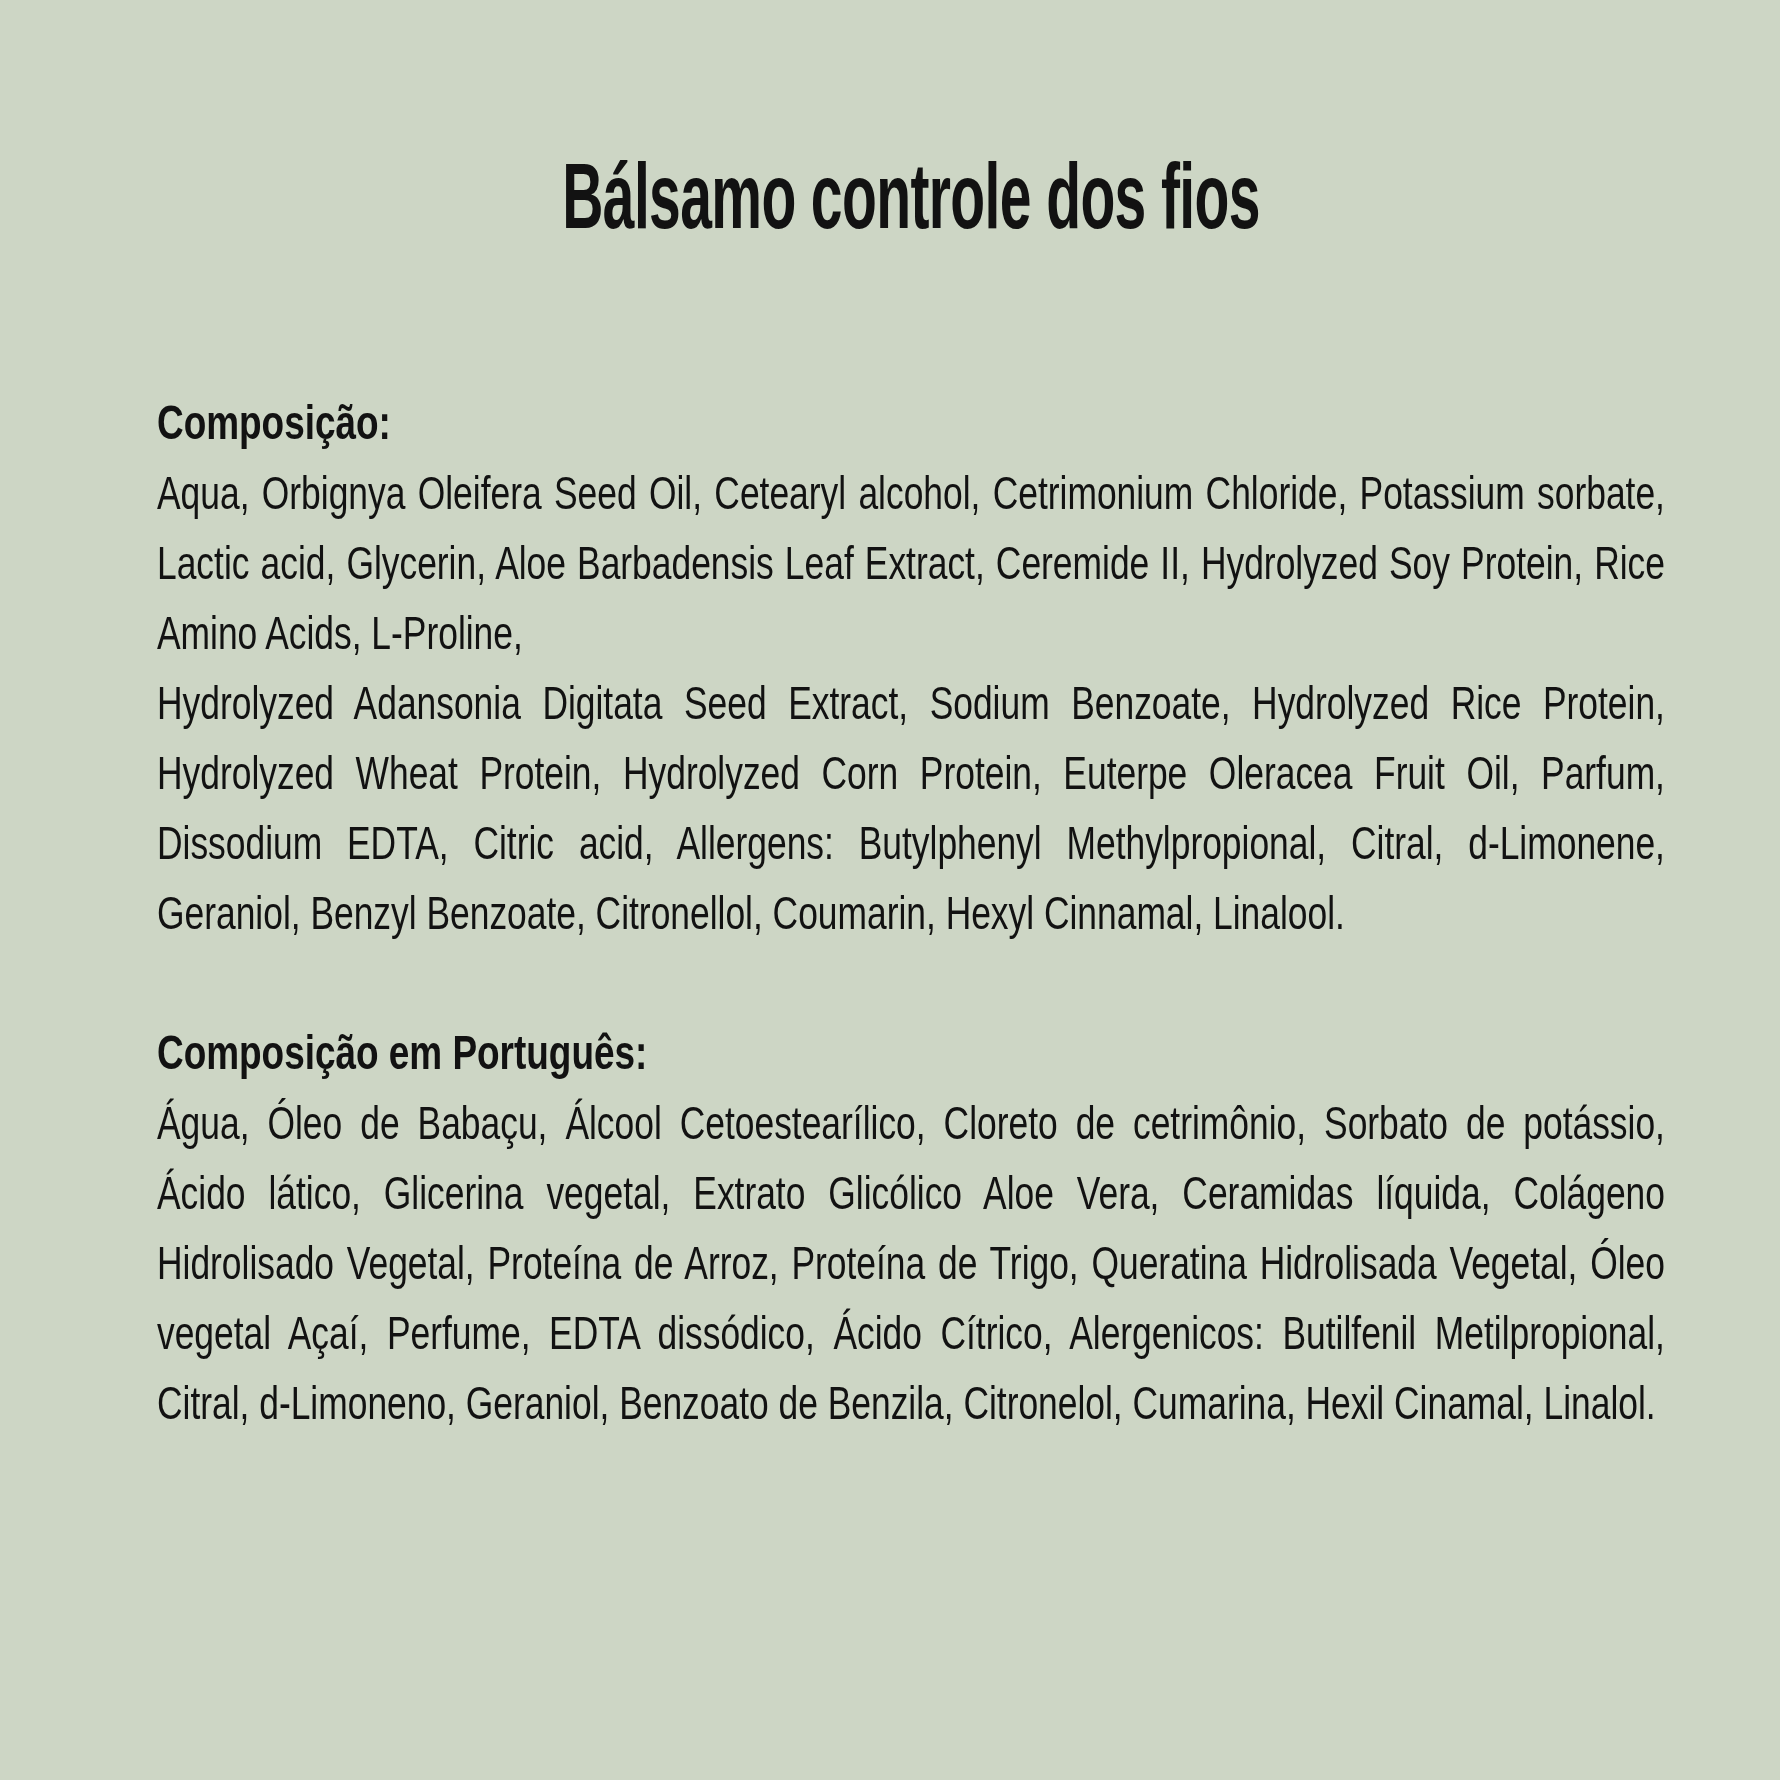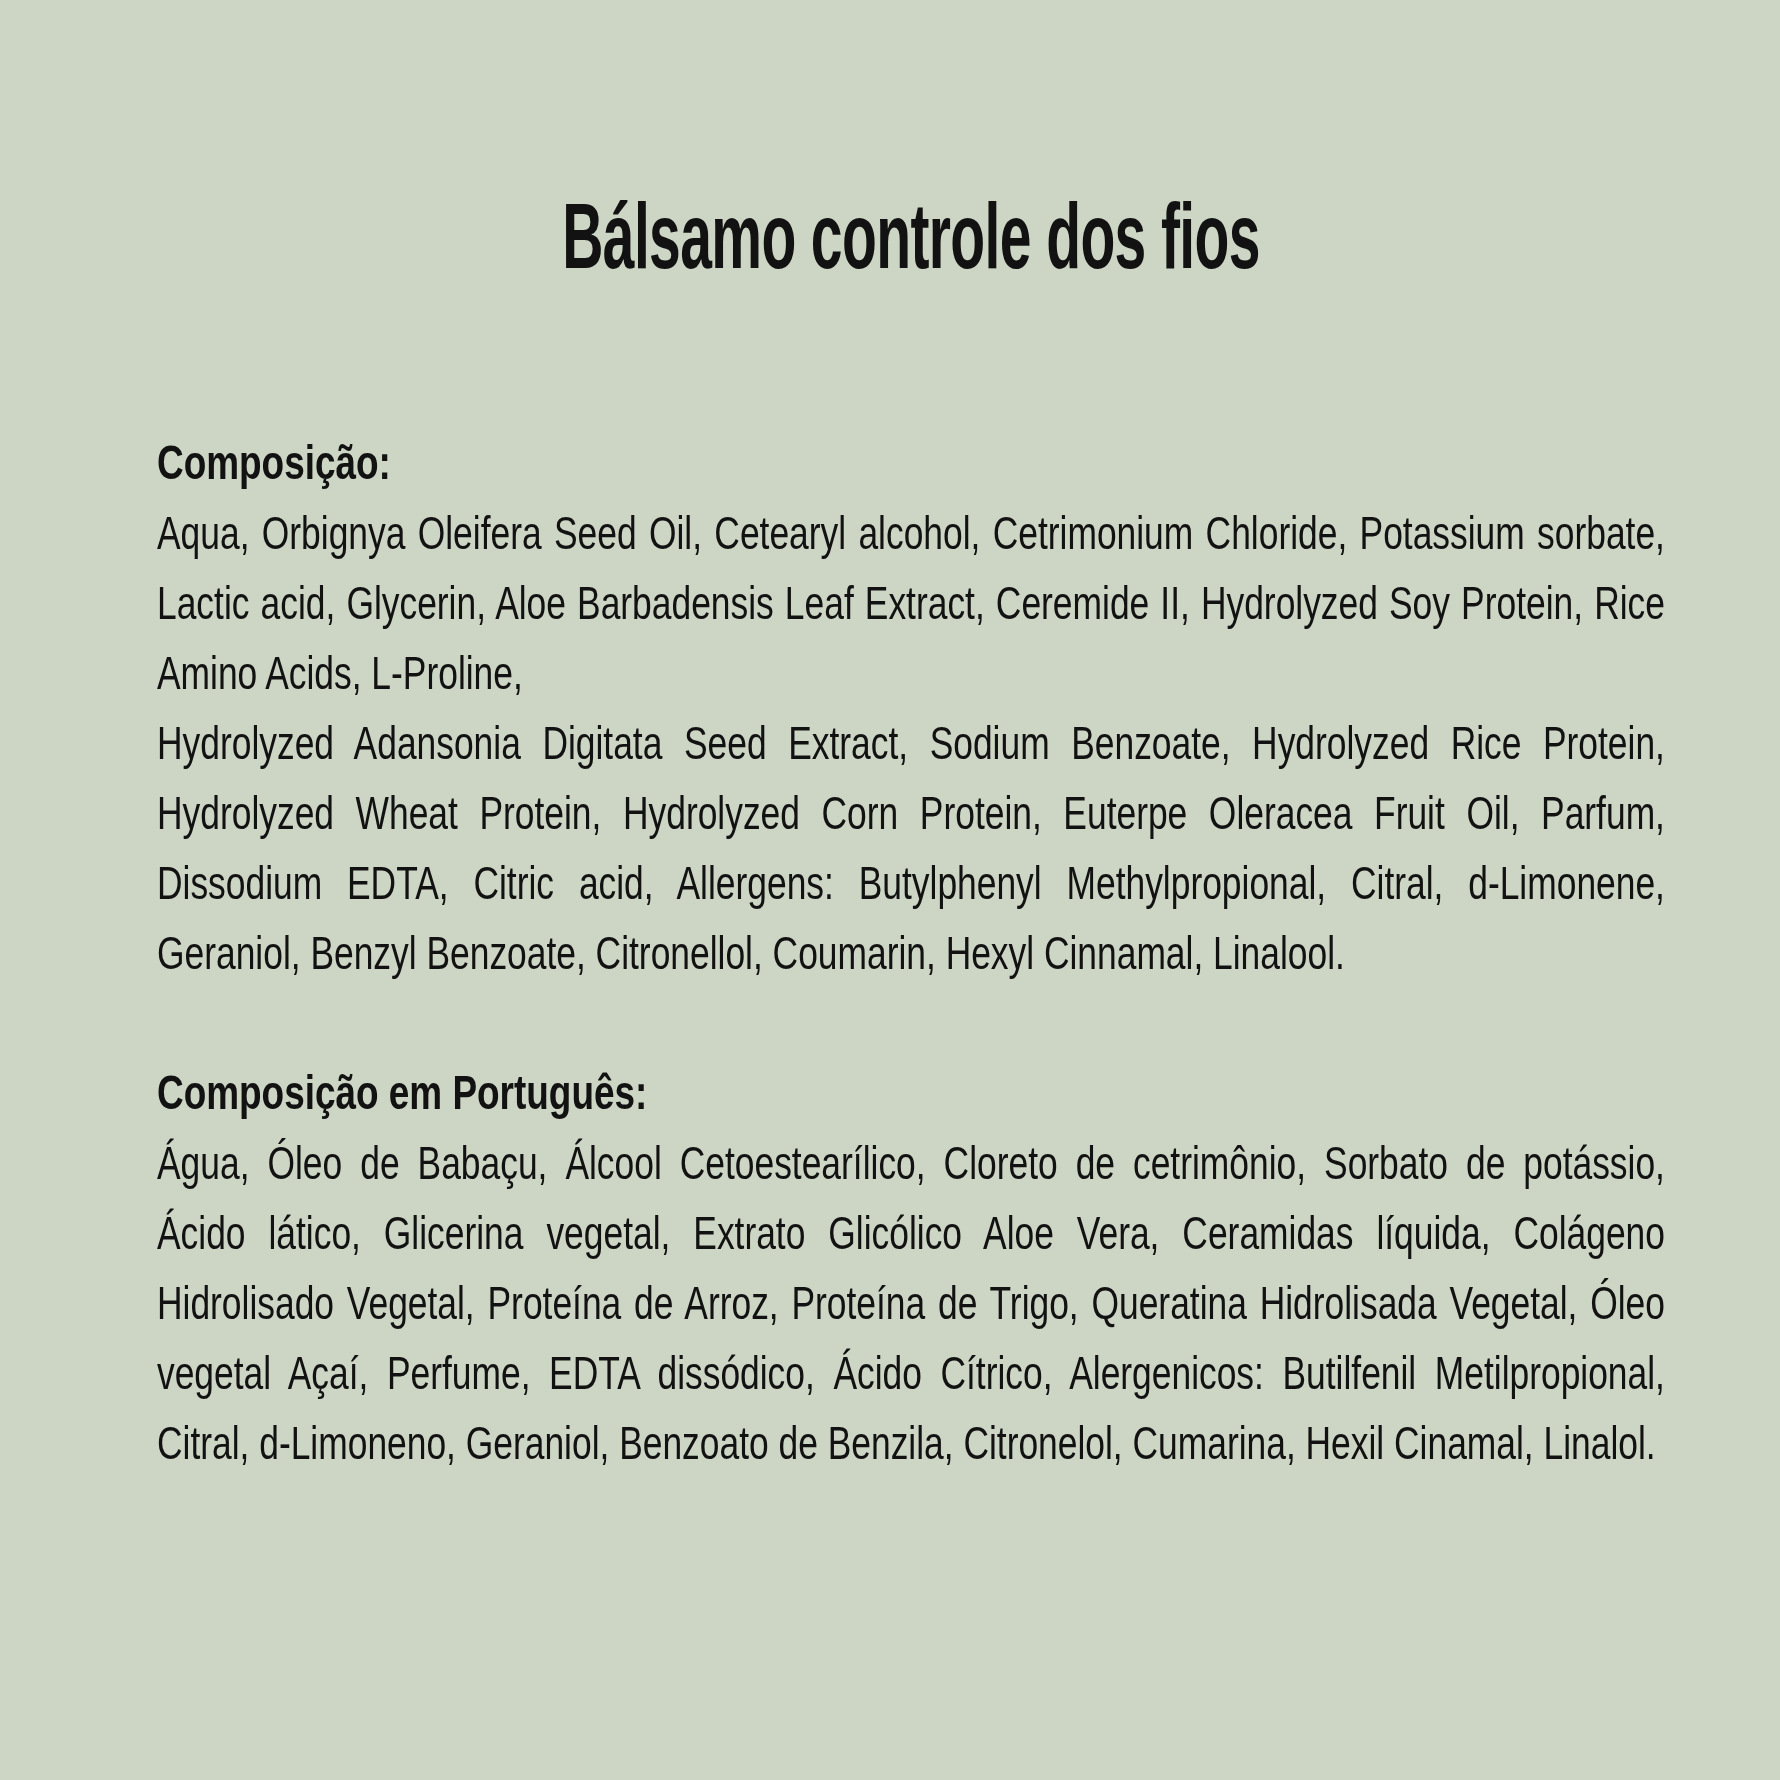--- a/index.html
+++ b/index.html
@@ -12,21 +12,20 @@
     background: #cdd6c5;
     color: #121212;
     font-family: "Liberation Sans", sans-serif;
     overflow: hidden;
   }
   .page {
     box-sizing: border-box;
     width: 1780px;
     height: 1596px;
     padding: 150px 115px 0 157px;
-    margin-top: 40px;
   }
   
   .title {
     width: 161.3%;
     transform: scaleX(0.62);
     transform-origin: 0 0;
     text-align: center;
     font-size: 92px;
     line-height: 92px;
     font-weight: 700;

